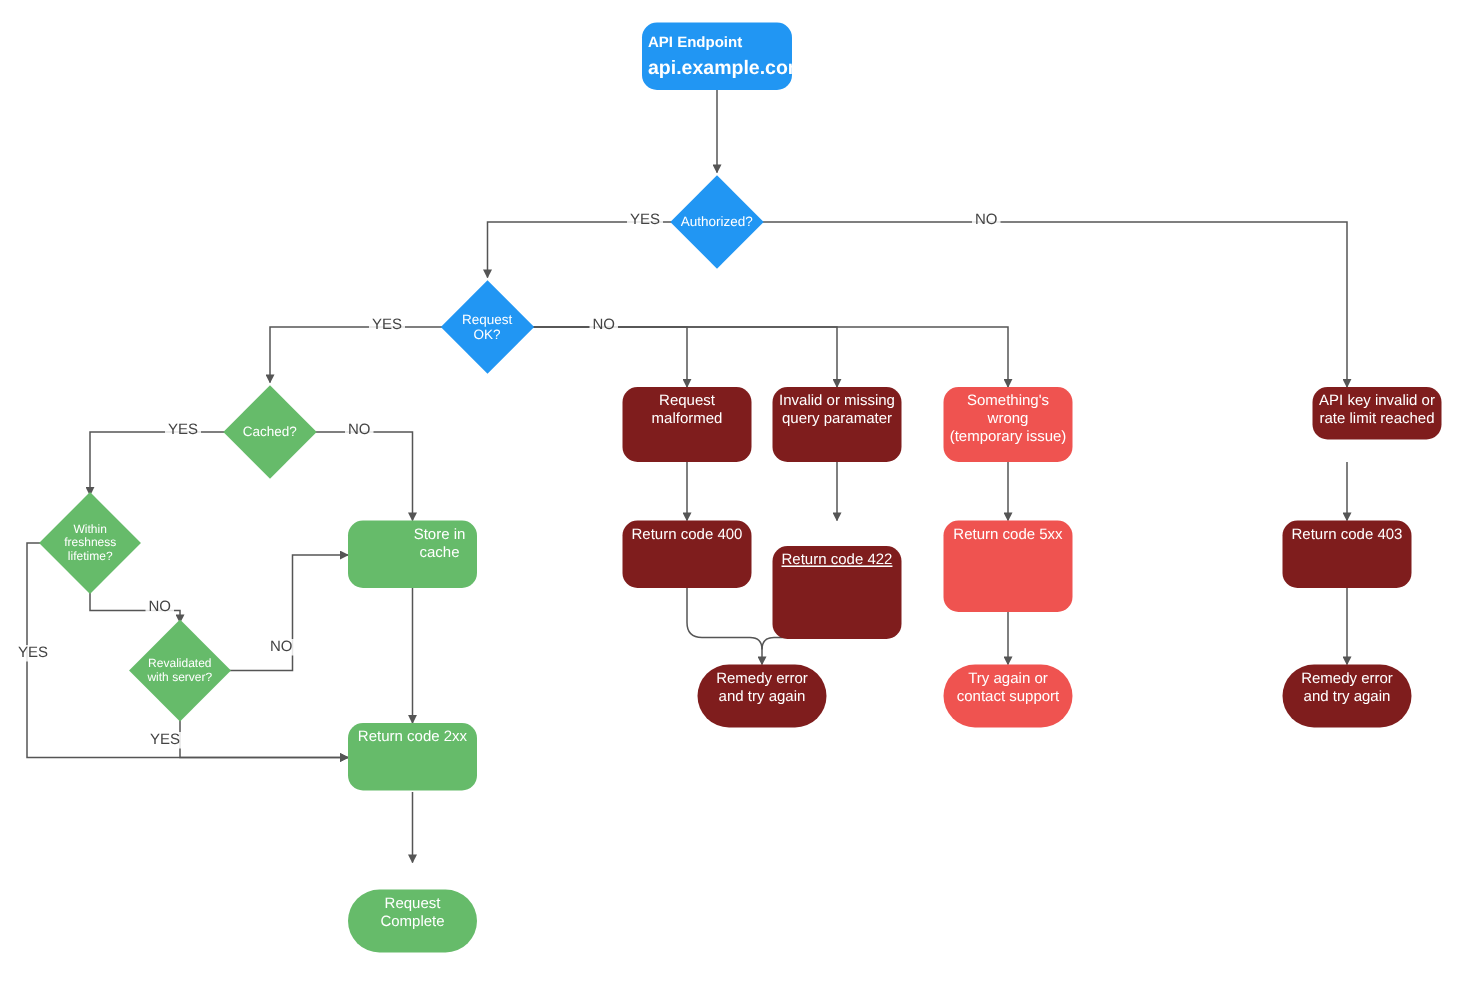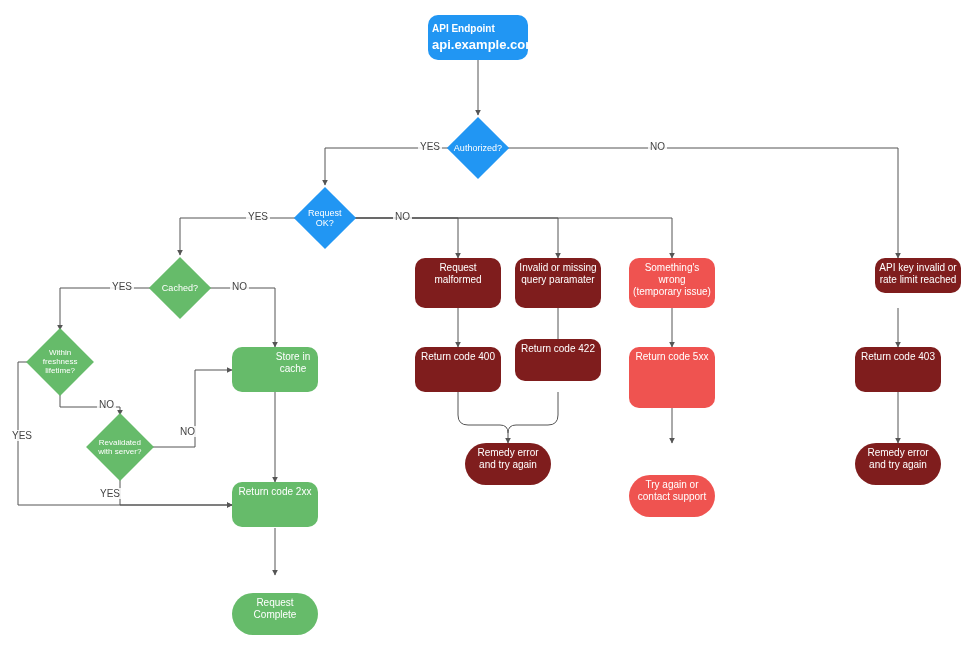--- a/index.html
+++ b/index.html
@@ -177,37 +177,37 @@
 </div>
 
 <div class="node rounded orange" style="left:415px; top:347px; width:86px; height:45px;">
   <span>Return code 400</span>
 </div>
 
 <div class="node rounded orange" style="left:515px; top:258px; width:86px; height:50px;">
   <span>Invalid or missing query paramater</span>
 </div>
 
-<div class="node rounded orange" style="left:515px; top:339px; width:86px; height:42px;">
+<div class="node rounded orange" style="left:515px; top:364px; width:86px; height:62px;text-decoration:underline;">
   <span>Return code 422</span>
 </div>
 
 <div class="node pill orange" style="left:465px; top:443px; width:86px; height:42px;">
   <span>Remedy error and try again</span>
 </div>
 
 <div class="node rounded red" style="left:629px; top:258px; width:86px; height:50px;">
   <span>Something's wrong (temporary issue)</span>
 </div>
 
 <div class="node rounded red" style="left:629px; top:347px; width:86px; height:61px;">
   <span>Return code 5xx</span>
 </div>
 
-<div class="node pill red" style="left:629px; top:443px; width:86px; height:42px;margin-top:32px;">
+<div class="node pill red" style="left:629px; top:443px; width:86px; height:42px;">
   <span>Try again or contact support</span>
 </div>
 
 <div class="node rounded orange" style="left:855px; top:258px; width:86px; height:35px;margin-left:20px;">
   <span>API key invalid or rate limit reached</span>
 </div>
 
 <div class="node rounded orange" style="left:855px; top:347px; width:86px; height:45px;">
   <span>Return code 403</span>
 </div>

